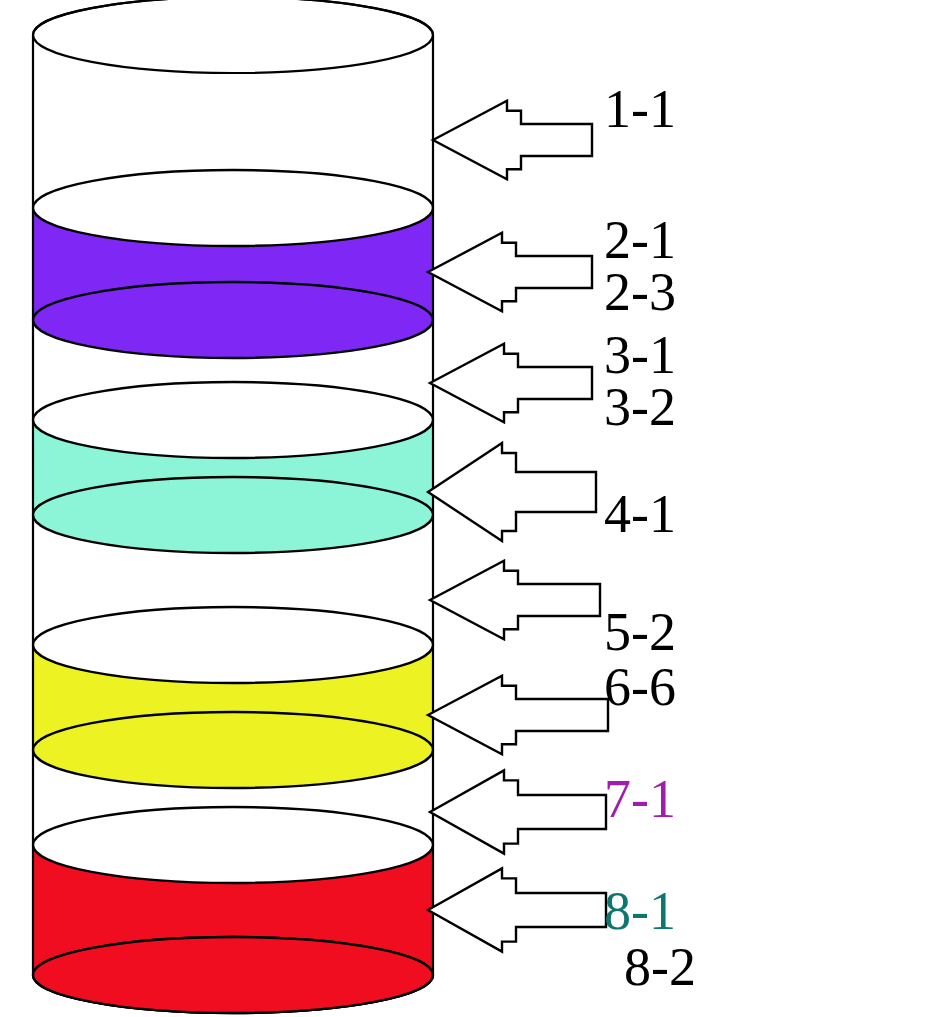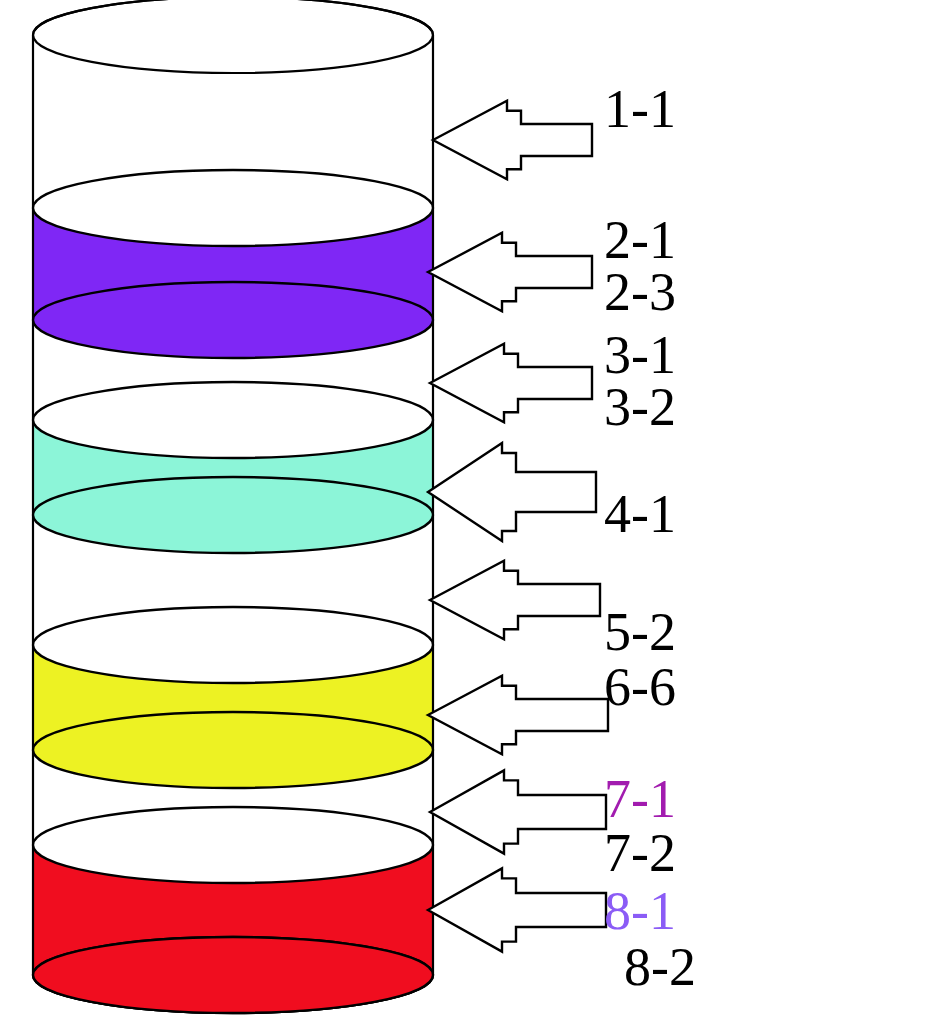--- a/index.html
+++ b/index.html
@@ -89,18 +89,17 @@
   <div class="label-layer" id="label-layer">
       <div class="seg-label" style="left: 604px; top: 82px; color: rgb(0, 0, 0);">1-1</div>
       <div class="seg-label" style="left: 604px; top: 213px; color: rgb(0, 0, 0);">2-1</div>
       <div class="seg-label" style="left: 604px; top: 265px; color: rgb(0, 0, 0);">2-3</div>
       <div class="seg-label" style="left: 604px; top: 328px; color: #000000;">3-1</div>
       <div class="seg-label" style="left: 604px; top: 380px; color: rgb(0, 0, 0);">3-2</div>
       <div class="seg-label" style="left: 604px; top: 443px; color: rgb(0, 0, 0); margin-top: 44px;">4-1</div>
       <div class="seg-label" style="left: 604px; top: 605px; color: rgb(0, 0, 0);">5-2</div>
       <div class="seg-label" style="left: 604px; top: 660px; color: rgb(0, 0, 0);">6-6</div>
       <div class="seg-label" style="left: 604px; top: 772px; color: #a21caf;">7-1</div>
-      <div class="seg-label" style="left: 604px; top: 826px; color: rgb(0, 0, 0);">7-2</div>
-      <div class="seg-label" style="left: 604px; top: 884px; color: #8b5cf6;">8-1</div>
+      <div class="seg-label" style="left: 604px; top: 884px; color: #0f766e;">8-1</div>
       <div class="seg-label" style="left: 624px; top: 940px; color: rgb(0, 0, 0);">8-2</div>
     </div>
 
 </div>
 
 </body></html>

